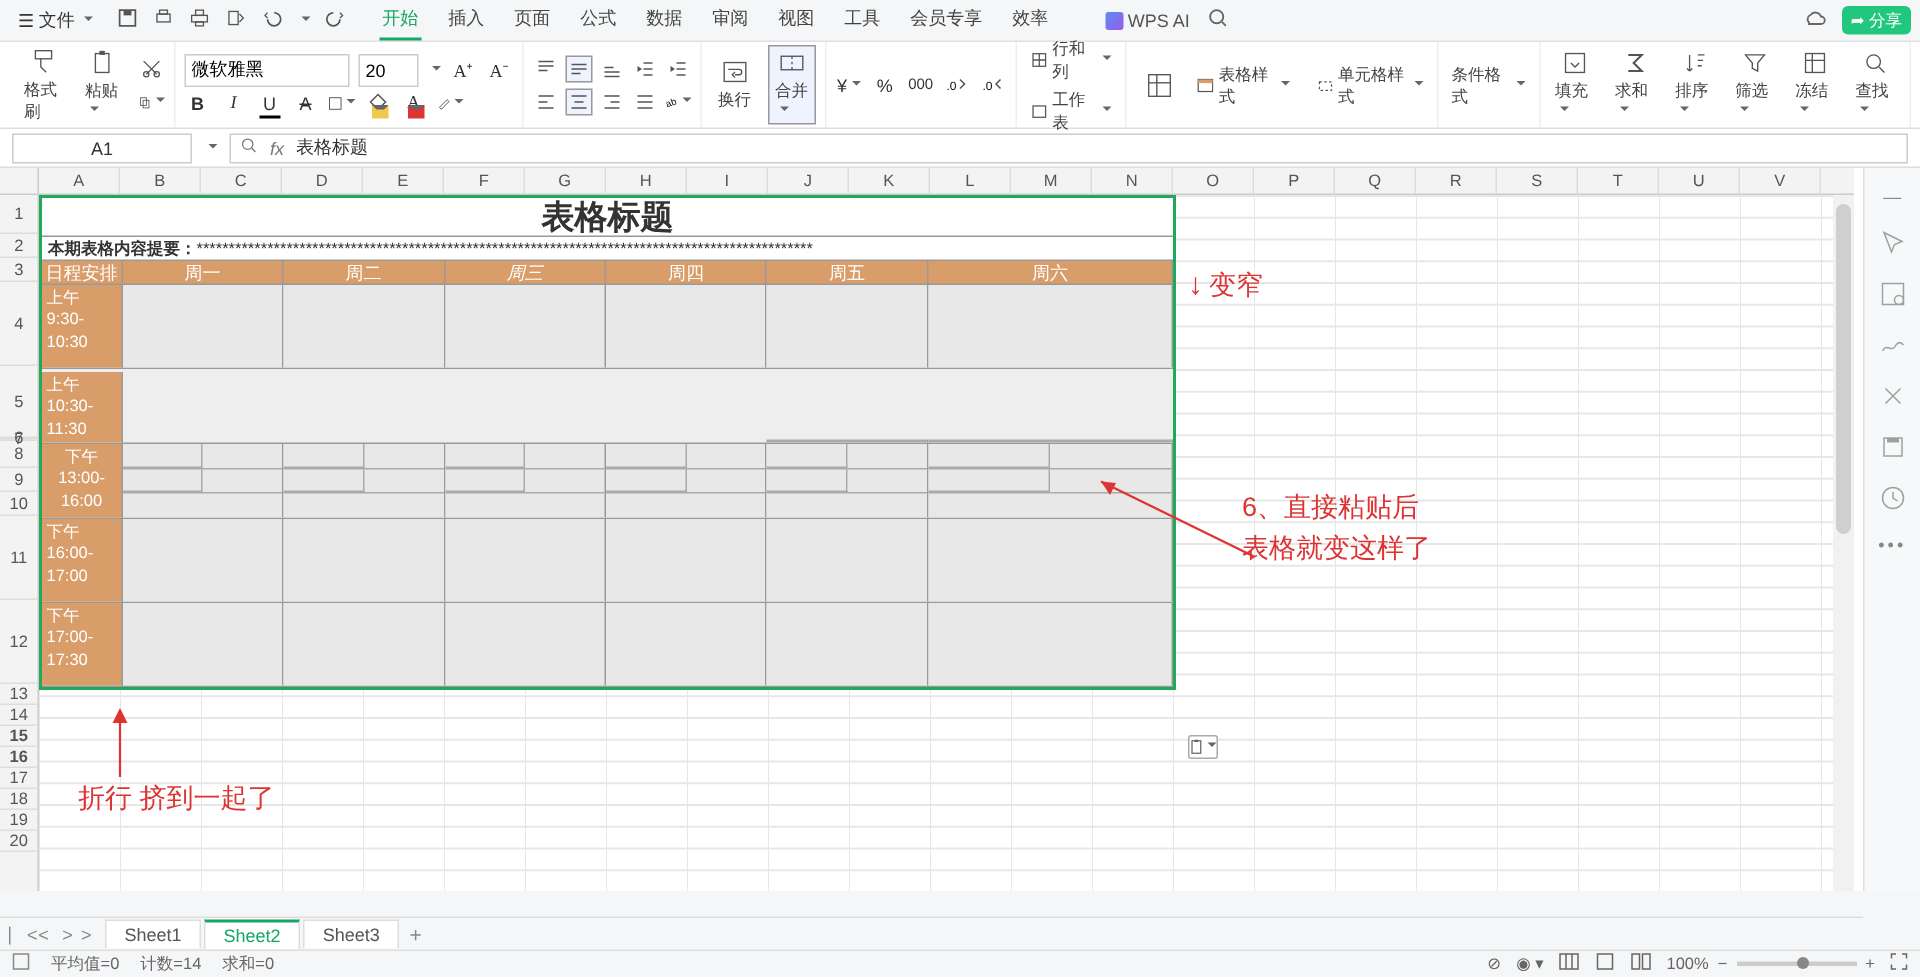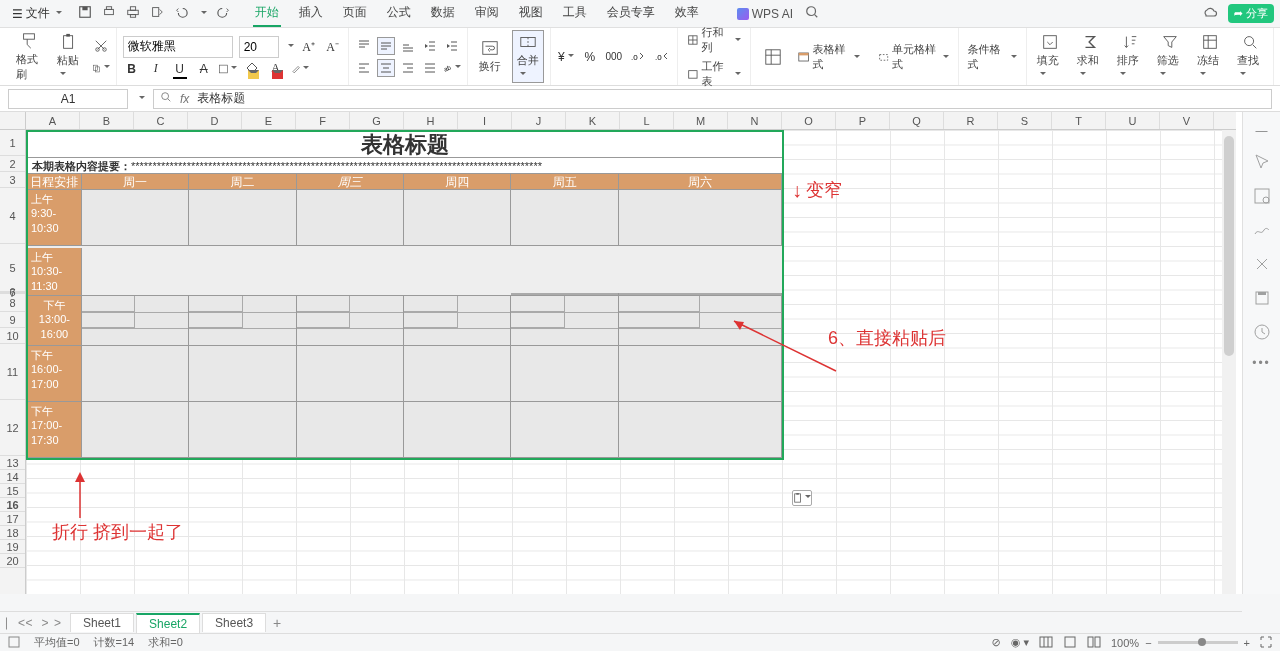--- a/index.html
+++ b/index.html
@@ -493,21 +493,21 @@
       <div class="rh" style="height: 48px;">5</div>
       <div class="rh" style="height: 1px;">6</div>
       <div class="rh" style="height: 1px;">7</div>
       <div class="rh" style="height: 18px;">8</div>
       <div class="rh" style="height: 16px;">9</div>
       <div class="rh" style="height: 16px;">10</div>
       <div class="rh" style="height: 56px;">11</div>
       <div class="rh" style="height: 56px;">12</div>
       <div class="rh" style="height: 14px;">13</div>
       <div class="rh" style="height: 14px;">14</div>
-      <div class="rh" style="height: 14px;">15</div>
+      <div class="rh" style="height: 14px; font-weight: bold;">15</div>
       <div class="rh" style="height: 14px; font-weight: bold;">16</div>
       <div class="rh" style="height: 14px;">17</div>
       <div class="rh" style="height: 14px;">18</div>
       <div class="rh" style="height: 14px;">19</div>
       <div class="rh" style="height: 14px;">20</div>
     </div>
   <div class="grid">
     <div class="gridlines"></div>
 
     <div class="table-area">
@@ -663,20 +663,21 @@
           <rect x="4" y="0" width="3" height="2" fill="#666"></rect>
         </svg>
     </div>
 
     <div class="anno" style="top:48px; left:766px; display:flex; align-items:center; gap:4px;">
       <span class="arrow-down">↓</span>
       <span>变窄</span>
     </div>
     <div class="anno" style="top:195px; left:802px; line-height:1.5;">
       <div>6、直接粘贴后</div>
+      <div>表格就变这样了</div>
     </div>
     <svg class="anno-svg" style="top:186px; left:700px;" width="140" height="130">
       <line x1="110" y1="55" x2="8" y2="5" stroke="#d33" stroke-width="1.5"></line>
       <polygon points="8,5 18,6 14,14" fill="#d33"></polygon>
     </svg>
     <div class="anno" style="top:390px; left:26px;">折行 挤到一起了</div>
     <svg class="anno-svg" style="top:340px; left:44px;" width="20" height="50">
       <line x1="10" y1="48" x2="10" y2="6" stroke="#d33" stroke-width="1.5"></line>
       <polygon points="10,2 5,12 15,12" fill="#d33"></polygon>
     </svg>

